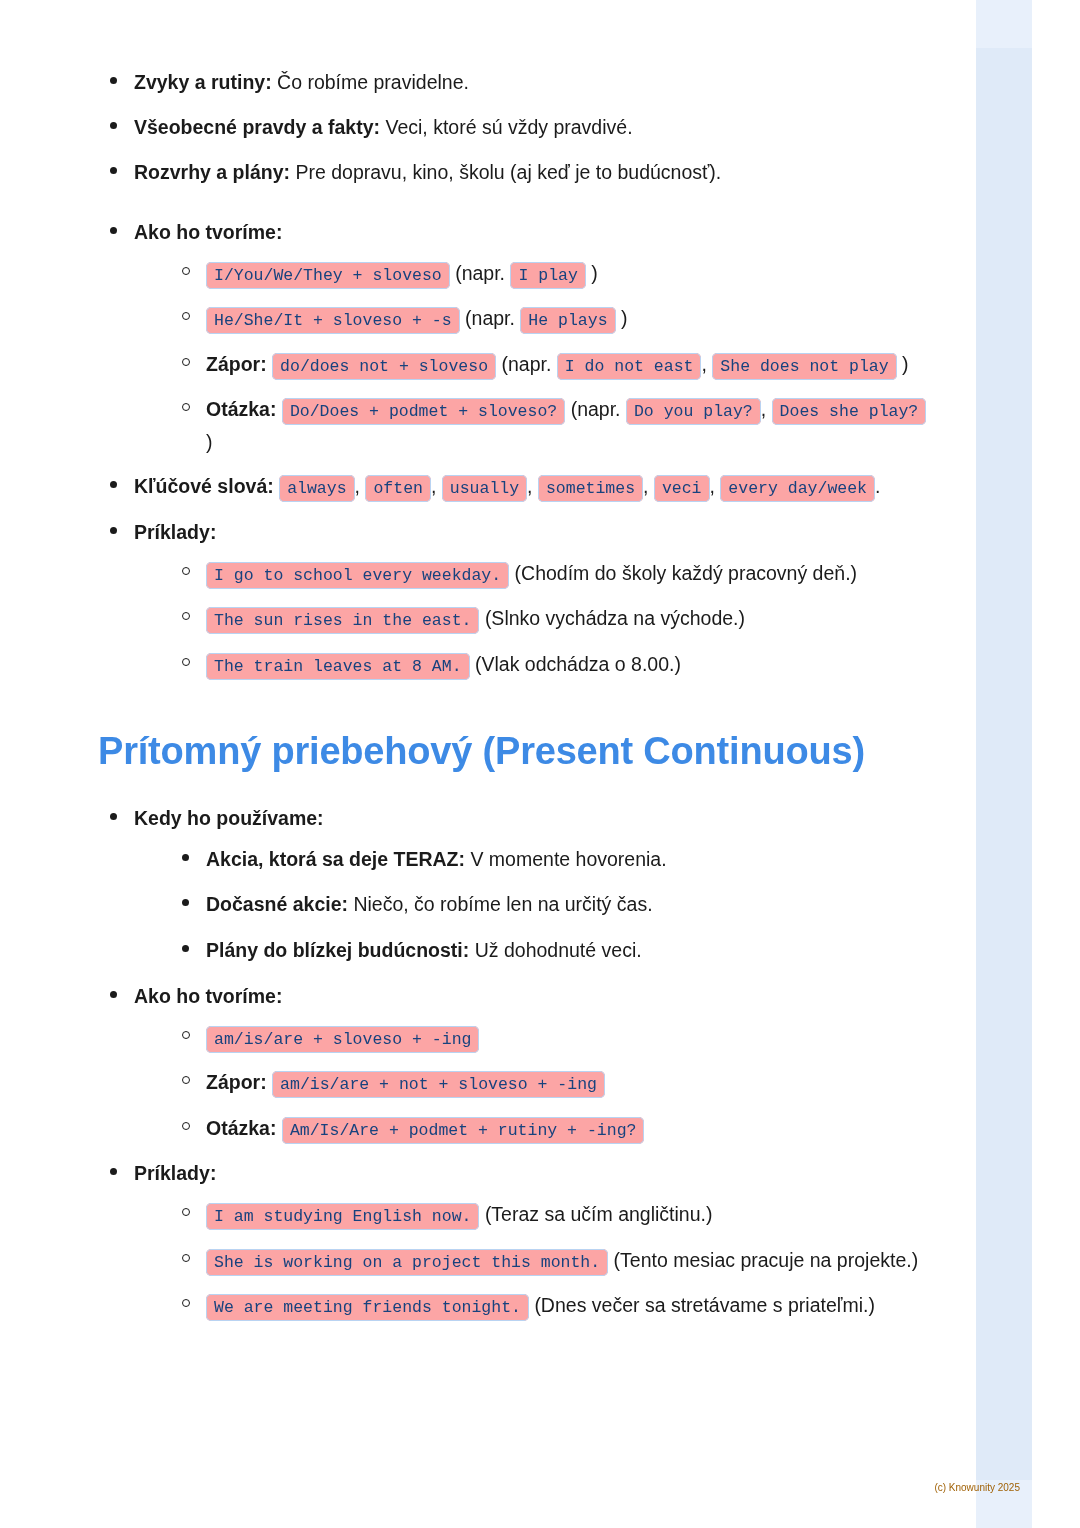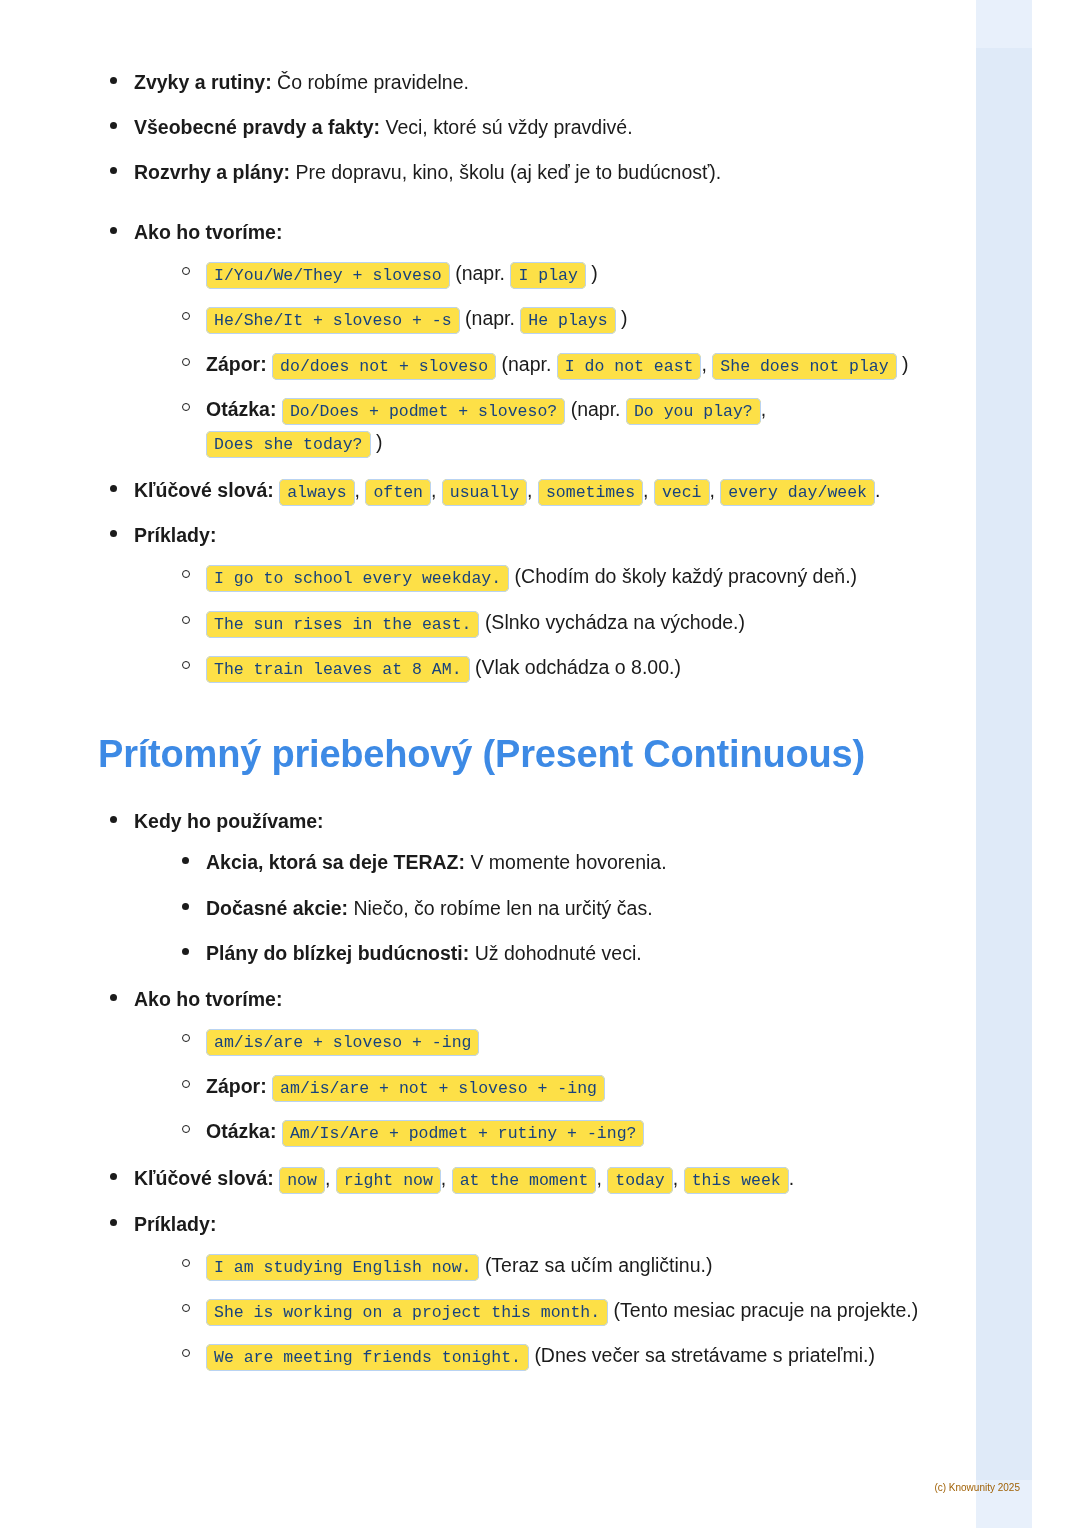--- a/index.html
+++ b/index.html
@@ -112,21 +112,21 @@
     margin-left: 36px;
   }
 
   b, .b {
     font-weight: bold;
   }
 
   code {
     font-family: "Liberation Mono", "DejaVu Sans Mono", monospace;
     font-size: 16.5px;
-    background: #fde047;
+    background: #fca5a5;
     border: 1px solid #b9d3f2;
     border-radius: 5px;
     padding: 3px 7px;
     color: #17427e;
     white-space: nowrap;
     line-height: 1.9;
   }
 
   h2.section-title {
     color: #3d8ae5;
@@ -205,21 +205,21 @@
             <code>I do not east</code><span class="txt">,</span>
             <code>She does not play</code>
             <span class="txt">)</span>
           </li>
           <li class="l2o">
             <span class="bul"></span>
             <span class="b">Otázka:</span>
             <code>Do/Does + podmet + sloveso?</code>
             <span class="txt">(napr.</span>
             <code>Do you play?</code><span class="txt">,</span>
-            <code>Does she today?</code>
+            <code>Does she play?</code>
             <span class="txt">)</span>
           </li>
         </ul>
       </li>
 
       <li class="l1" style="margin-top:14px;">
         <span class="bul"></span>
         <span class="b">Kľúčové slová:</span>
         <code>always</code><span>,</span>
         <code>often</code><span>,</span>
@@ -291,29 +291,20 @@
             <code>am/is/are + not + sloveso + -ing</code>
           </li>
           <li class="l2o">
             <span class="bul"></span>
             <span class="b">Otázka:</span>
             <code>Am/Is/Are + podmet + rutiny + -ing?</code>
           </li>
         </ul>
       </li>
 
-      <li class="l1" style="margin-top:14px;">
-        <span class="bul"></span>
-        <span class="b">Kľúčové slová:</span>
-        <code>now</code><span>,</span>
-        <code>right now</code><span>,</span>
-        <code>at the moment</code><span>,</span>
-        <code>today</code><span>,</span>
-        <code>this week</code><span>.</span>
-      </li>
 
       <li class="l1" style="margin-top:12px;">
         <span class="bul"></span>
         <span class="b">Príklady:</span>
         <ul class="sub">
           <li class="l2o">
             <span class="bul"></span>
             <code>I am studying English now.</code>
             <span class="txt">(Teraz sa učím angličtinu.)</span>
           </li>

